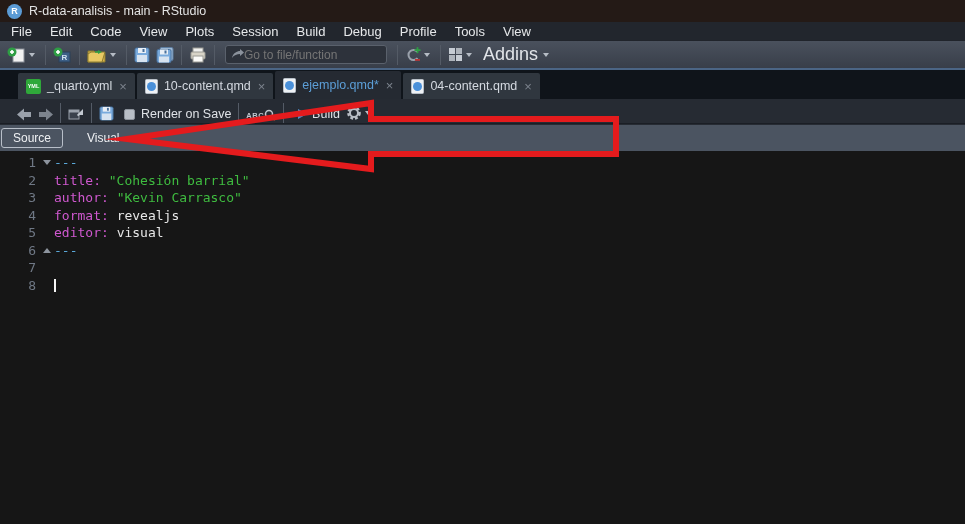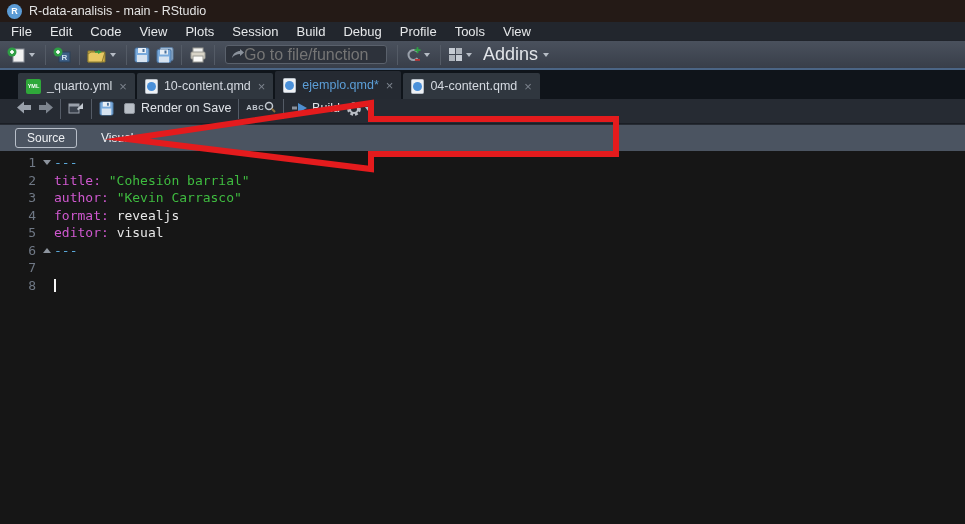--- a/index.html
+++ b/index.html
@@ -26,21 +26,21 @@
   .tbtn { display:flex; align-items:center; padding:2px 3px; border-radius:2px; }
   .sep { width:1px; height:20px; background:#2d323b; border-right:1px solid #545b66;
          margin:0 4px; }
   .caret { width:0; height:0; border-left:3.5px solid transparent;
            border-right:3.5px solid transparent; border-top:4px solid #b6bcc5;
            margin:0 3px; }
   .goto-box { width:162px; height:19px; background:#2d323b; border:1px solid #5a616c;
               border-radius:3px; display:flex; align-items:center; margin:0 6px;
               padding:0 5px; }
   .goto-box input { background:transparent; border:none; outline:none; color:#969da8;
-                    font-size:16px; width:130px; font-family:"Liberation Sans",sans-serif; }
+                    font-size:12px; width:130px; font-family:"Liberation Sans",sans-serif; }
   .addins-label { color:#e2e5e9; font-size:18px; padding:0 2px; }
 
   .blue-sep { height:2px; background:#4b6585; flex:0 0 auto; }
 
   
   .tabbar { height:29px; background:#0f141a; display:flex; align-items:flex-end;
             padding-left:18px; flex:0 0 auto; }
   .tab { height:26px; background:#30373f; display:flex; align-items:center;
          padding:0 8px; margin-right:2px; color:#d4d9e0; font-size:12.5px;
          border-top-left-radius:2px; border-top-right-radius:2px; cursor:default; }
@@ -49,30 +49,30 @@
   .tab .close { color:#7c838d; font-size:13px; margin-left:7px; line-height:1; }
   .ficon { width:13px; height:15px; position:relative; flex:0 0 auto; }
   .ficon.qmd { background:#eef1f4; border-radius:1.5px; border:1px solid #b9c0c8; }
   .ficon.qmd::after { content:""; position:absolute; width:9px; height:9px;
                       border-radius:50%; background:#4a90d9; left:1px; top:2px; }
   .ficon.yml { width:15px; background:#2fa83a; border-radius:2px; color:#fff;
                font-size:5.5px; font-weight:bold; text-align:center; line-height:15px; }
 
   
   .ed-toolbar { height:25px; background:#262b33; border-bottom:1px solid #1a1e25;
-                display:flex; align-items:flex-start; padding-left:14px; color:#dfe2e7;
+                display:flex; align-items:flex-end; padding-left:14px; color:#dfe2e7;
                 font-size:12.5px; flex:0 0 auto; }
   .checkbox { width:11px; height:11px; background:#b9bfc7; border:1px solid #8d939c;
               border-radius:2px; margin:0 6px 0 4px; }
   .spell-abc { font-size:7.5px; font-weight:bold; color:#c2c8d0; letter-spacing:0.5px; }
   .render-label { margin-left:4px; }
 
   
   .mode-row { height:27px; background:#4b5461; border-top:1px solid #262b33;
-              display:flex; align-items:center; padding-left:15px; color:#eef0f3;
+              display:flex; align-items:center; padding-left:1px; color:#eef0f3;
               font-size:12px; flex:0 0 auto; }
   .mode-btn { padding:2px 11px; border-radius:3px; cursor:default; }
   .mode-btn.selected { border:1px solid #b8bfc9; }
   .mode-btn + .mode-btn { margin-left:13px; }
 
   
   .editor { flex:1 1 auto; background:#161616; padding-top:3px;
             font-family:"DejaVu Sans Mono", monospace; font-size:13px; }
   .codeline { height:17.5px; line-height:17.5px; display:flex; white-space:pre; }
   .gutter { width:40px; text-align:right; color:#6f7885; padding-right:4px; flex:0 0 auto; }

